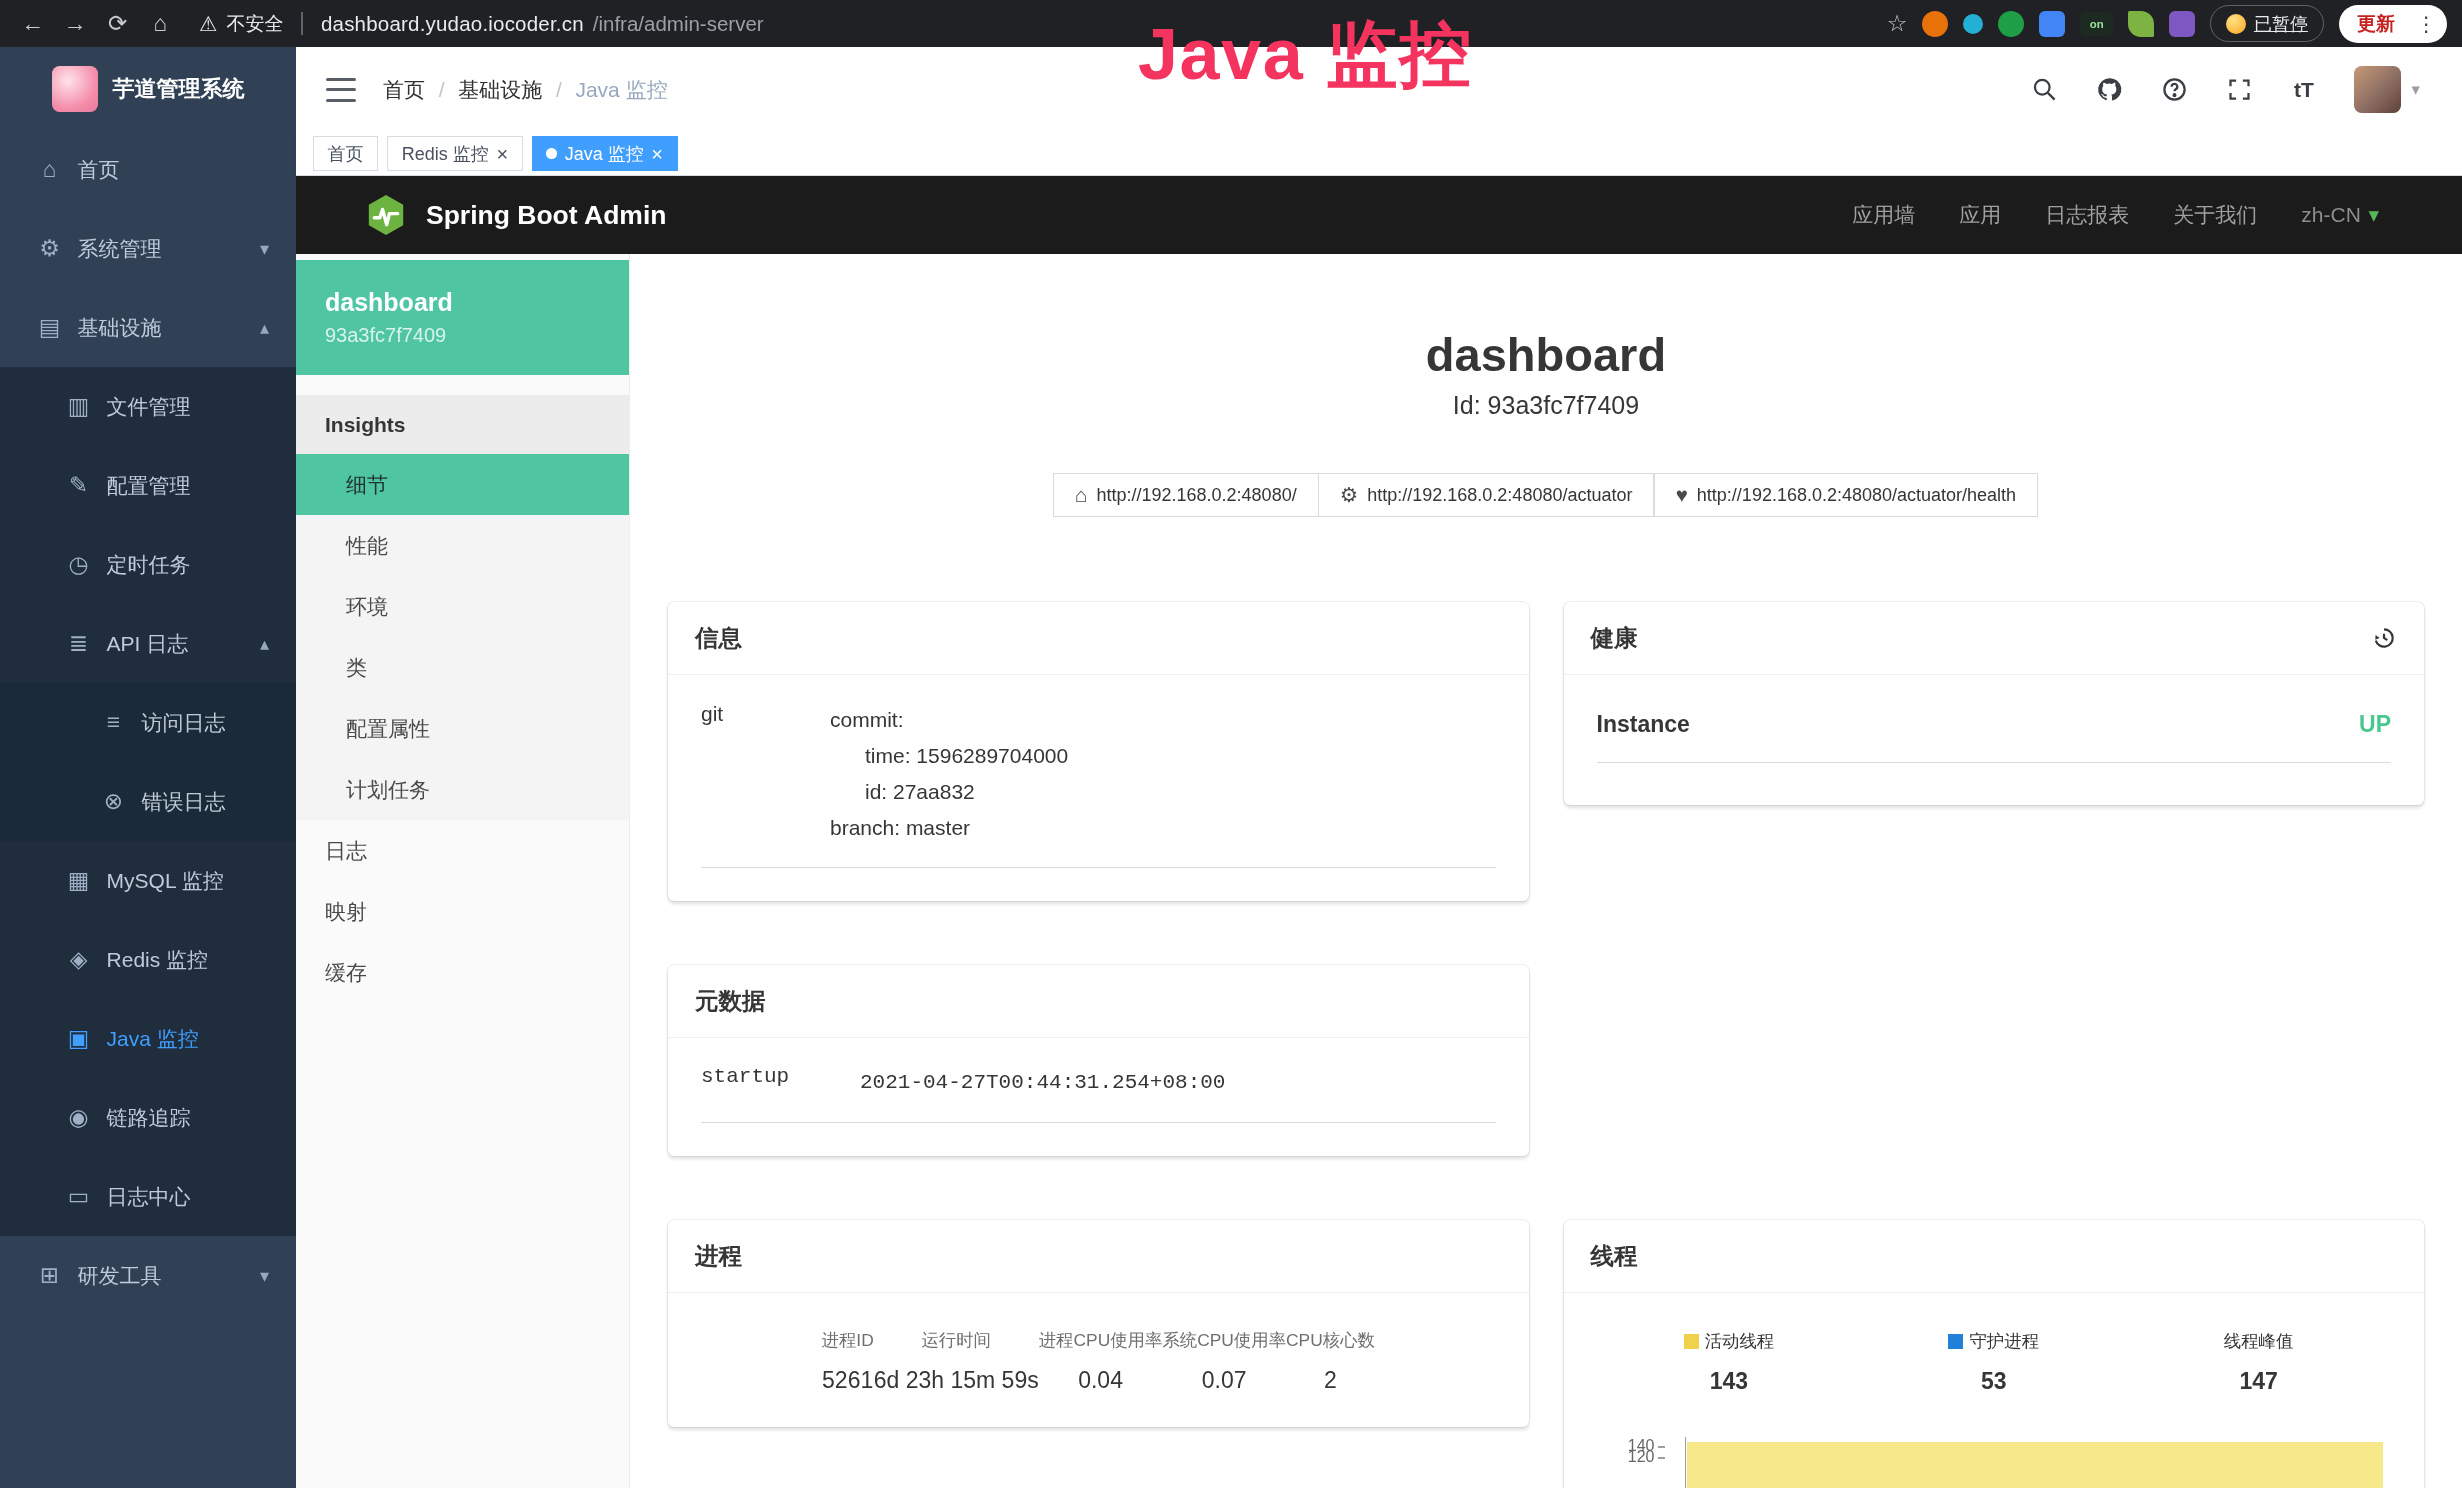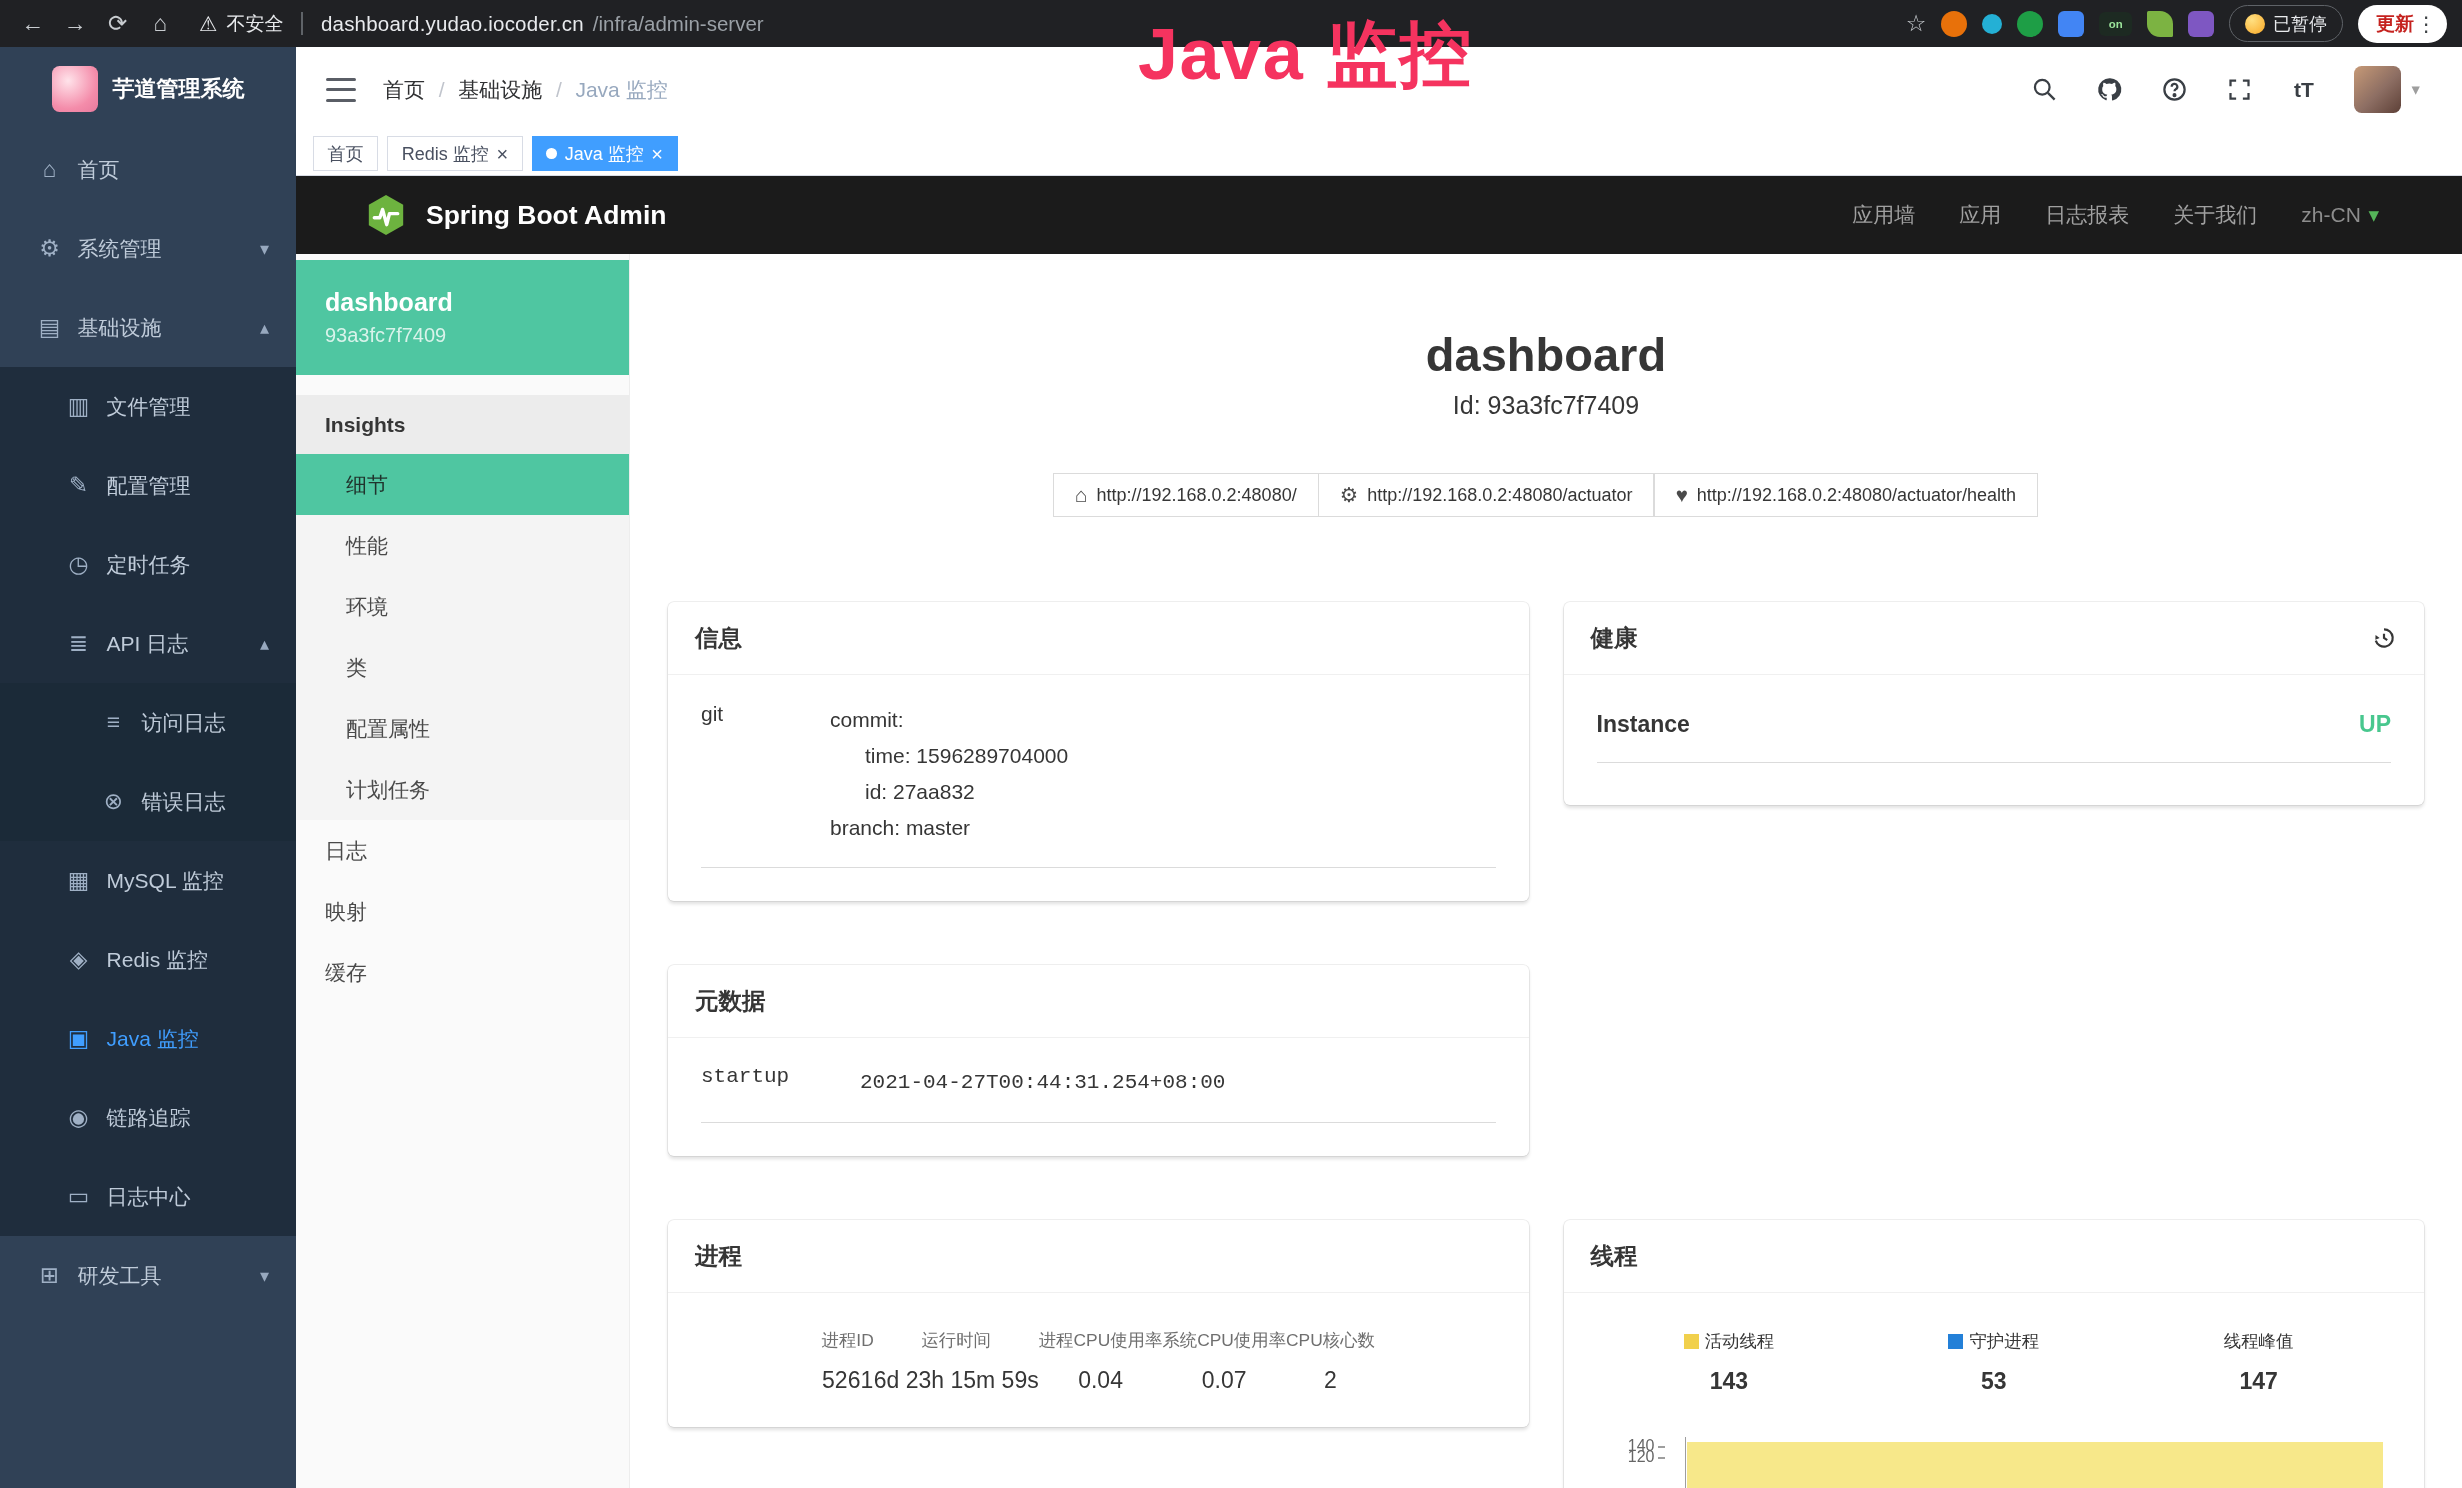--- a/index.html
+++ b/index.html
@@ -22,25 +22,25 @@
   .ext-icon { width:26px; height:26px; border-radius:50%; display:inline-flex;
     align-items:center; justify-content:center; font-size:11.4px; color:#9be49b; }
   .ext-orange { background:#e8710a; }
   .ext-drop { background:#24b0d5; width:20px; height:20px; }
   .ext-green { background:#1e9e46; }
   .ext-grid { background:#4285f4; border-radius:6px; }
   .ext-on { background:#1d2a22; border-radius:6px; width:33px; height:24px; font-weight:700; }
   .ext-leaf { background:#7cb342; border-radius:1.5px 50% 1.5px 50%; }
   .ext-puzzle { background:#7e57c2; border-radius:6px; }
   .pill { display:flex; align-items:center; gap:7.6px; border:0.8px solid #5f6368;
-    border-radius:758px; padding:5.3px 15px; font-size:18px; color:#e8eaed; cursor:pointer; }
+    border-radius:758px; padding:5.3px 15px; font-size:18px; color:#e8eaed; cursor:pointer;text-decoration:underline; }
   .smiley { width:20px; height:20px; border-radius:50%;
     background:radial-gradient(circle at 35% 30%, #ffe082, #f9a825); }
   .update-pill { background:#ffffff; border-radius:758px; padding:6px 10.6px 6px 18px;
-    display:flex; align-items:center; gap:2px; cursor:pointer; }
+    display:flex; align-items:center; gap:21px; cursor:pointer; }
   .update-label { color:#c5221f; font-size:19px; font-weight:700; }
   .update-dots { color:#3c4043; font-size:20.5px; }
 
   
   #annotation { position:absolute; left:1138px; top:16.7px; font-size:72px; line-height:1.05;
     font-weight:800; color:#f5335f; z-index:60; letter-spacing:1.5px; }
 
   
   #app-sidebar { position:absolute; top:47px; left:0; width:296px; bottom:0;
     background:#304156; overflow:hidden; }

